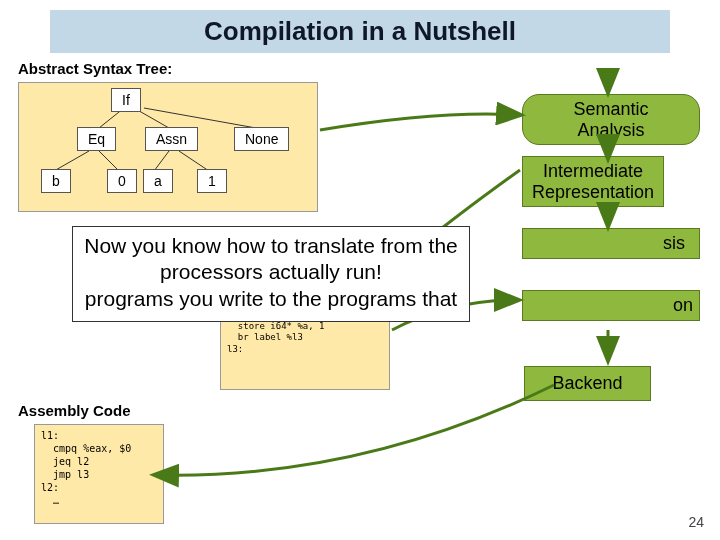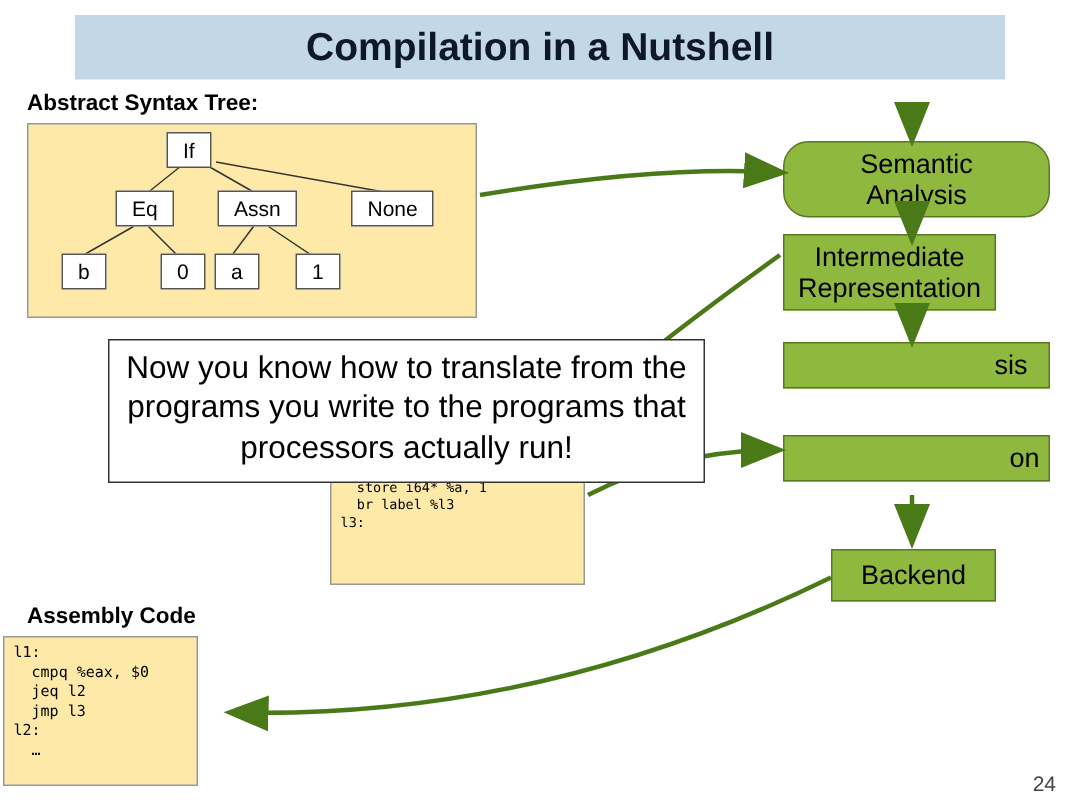--- a/index.html
+++ b/index.html
@@ -75,21 +75,21 @@
   }
   .asm-label {
     position: absolute;
     left: 18px;
     top: 402px;
     font-size: 15px;
     font-weight: bold;
   }
   .asm-block {
     position: absolute;
-    left: 2px;
+    left: 34px;
     top: 424px;
     width: 130px;
     height: 100px;
     background: #ffe9a8;
     border: 1px solid #999;
     font-size: 10px;
     font-family: monospace;
     padding: 4px 6px;
     white-space: pre;
     line-height: 1.3;
@@ -158,39 +158,39 @@
   <div class="ast-node" style="left:124px; top:86px;">a</div>
   <div class="ast-node" style="left:178px; top:86px;">1</div>
 </div>
 
 <div class="ir-block">  store i64* %a, 1
   br label %l3
 l3:</div>
 
 <div class="callout">
   <div>Now you know how to translate from the</div>
+  <div>processors actually run!</div>
   <div>programs you write to the programs that</div>
-  <div>processors actually run!</div>
 </div>
 
 <div class="asm-label">Assembly Code</div>
 <div class="asm-block">l1:
   cmpq %eax, $0
   jeq l2
   jmp l3
 l2:
   …</div>
 
 <div class="stage" style="left:522px; top:94px; width:178px; white-space:pre;border-radius:17px;">Semantic
 Analysis</div>
 <div class="stage" style="left:522px; top:156px; width:142px; white-space:pre;">Intermediate
 Representation</div>
 <div class="stage" style="left:522px; top:228px; width:178px; text-align:right; padding-right:14px;">sis</div>
 <div class="stage" style="left:522px; top:290px; width:178px; text-align:right; ">on</div>
-<div class="backend" style="left:554px; top:366px; width:110px;">Backend</div>
+<div class="backend" style="left:524px; top:366px; width:127px;">Backend</div>
 
 <svg class="arrows">
   <defs>
     <marker id="ah" markerWidth="10" markerHeight="8" refX="8" refY="4" orient="auto">
       <path d="M0,0 L10,4 L0,8 Z" fill="#4a7a18"></path>
     </marker>
   </defs>
   <line x1="608" y1="68" x2="608" y2="92" stroke="#4a7a18" stroke-width="3" marker-end="url(#ah)"></line>
   <line x1="608" y1="146" x2="608" y2="158" stroke="#4a7a18" stroke-width="3" marker-end="url(#ah)"></line>
   <line x1="608" y1="208" x2="608" y2="226" stroke="#4a7a18" stroke-width="3" marker-end="url(#ah)"></line>

